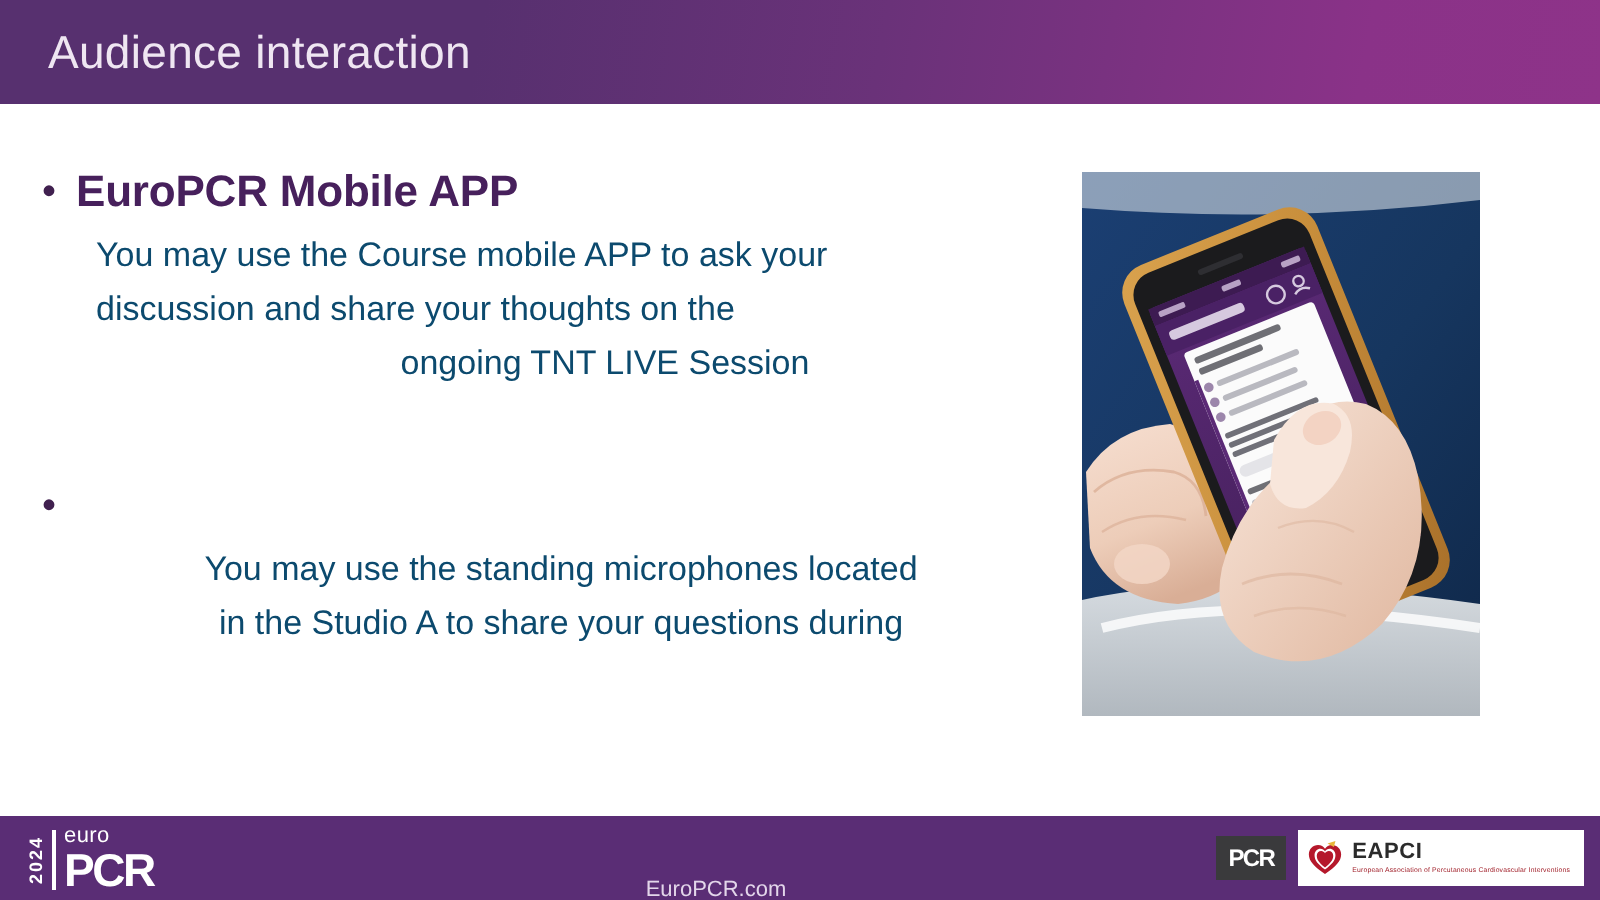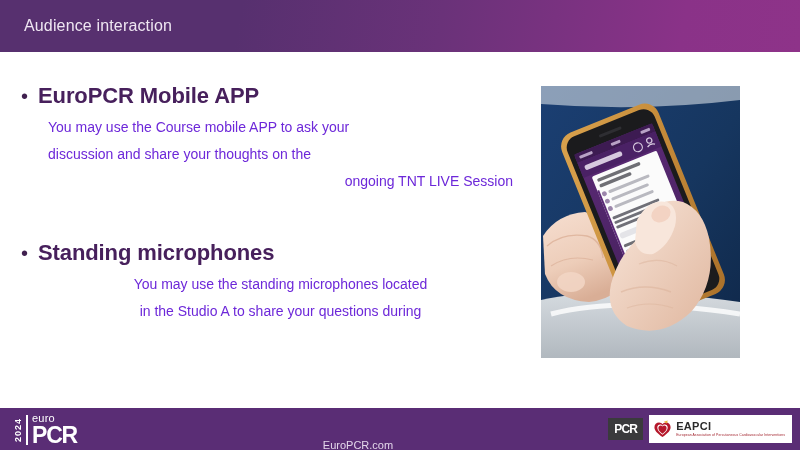--- a/index.html
+++ b/index.html
@@ -27,21 +27,21 @@
     left: 0;
     top: 0;
     width: 800px;
     height: 52px;
     background: linear-gradient(100deg, #57306F 0%, #57306F 30%, #6A3279 55%, #8A3288 85%, #8E3389 100%);
     display: flex;
     align-items: center;
   }
   .header-title {
     color: #EFE6F2;
-    font-size: 16px;
+    font-size: 23px;
     font-weight: 400;
     letter-spacing: 0.15px;
     margin-left: 24px;
     white-space: nowrap;
   }
 
   
   .content {
     position: absolute;
     left: 0;
@@ -78,31 +78,31 @@
   .bullet-heading {
     color: #47205C;
     font-size: 22px;
     font-weight: bold;
     line-height: 24px;
     letter-spacing: -0.1px;
   }
 
   .body-text {
     margin-left: 30px;
-    color: #6d28d9;
-    font-size: 14px;
+    color: #0c4a6e;
+    font-size: 17px;
     line-height: 27px;
     text-align: justify;
     width: 465px;
   }
   .body-text.nojustify {
     text-align: center;
   }
   .body-text .last-line {
-    text-align: right;
+    text-align: center;
     margin-left: 44px;
   }
 
   
   .photo {
     position: absolute;
     left: 541px;
     top: 34px;
     width: 199px;
     height: 272px;
@@ -248,21 +248,20 @@
           <div style="display:flex;justify-content:space-between;">
             <span>discussion and share your thoughts on the</span>
           </div>
           <div class="last-line">ongoing TNT LIVE Session</div>
         </div>
       </div>
 
       <div class="block second">
         <div class="bullet-row">
           <span class="bullet-dot">•</span>
-          <span class="bullet-heading">Standing microphones</span>
         </div>
         <div class="body-text nojustify">
           <div>You may use the standing microphones located</div>
           <div>in the Studio A to share your questions during</div>
         </div>
       </div>
 
     </div>
 
     <div class="photo">

